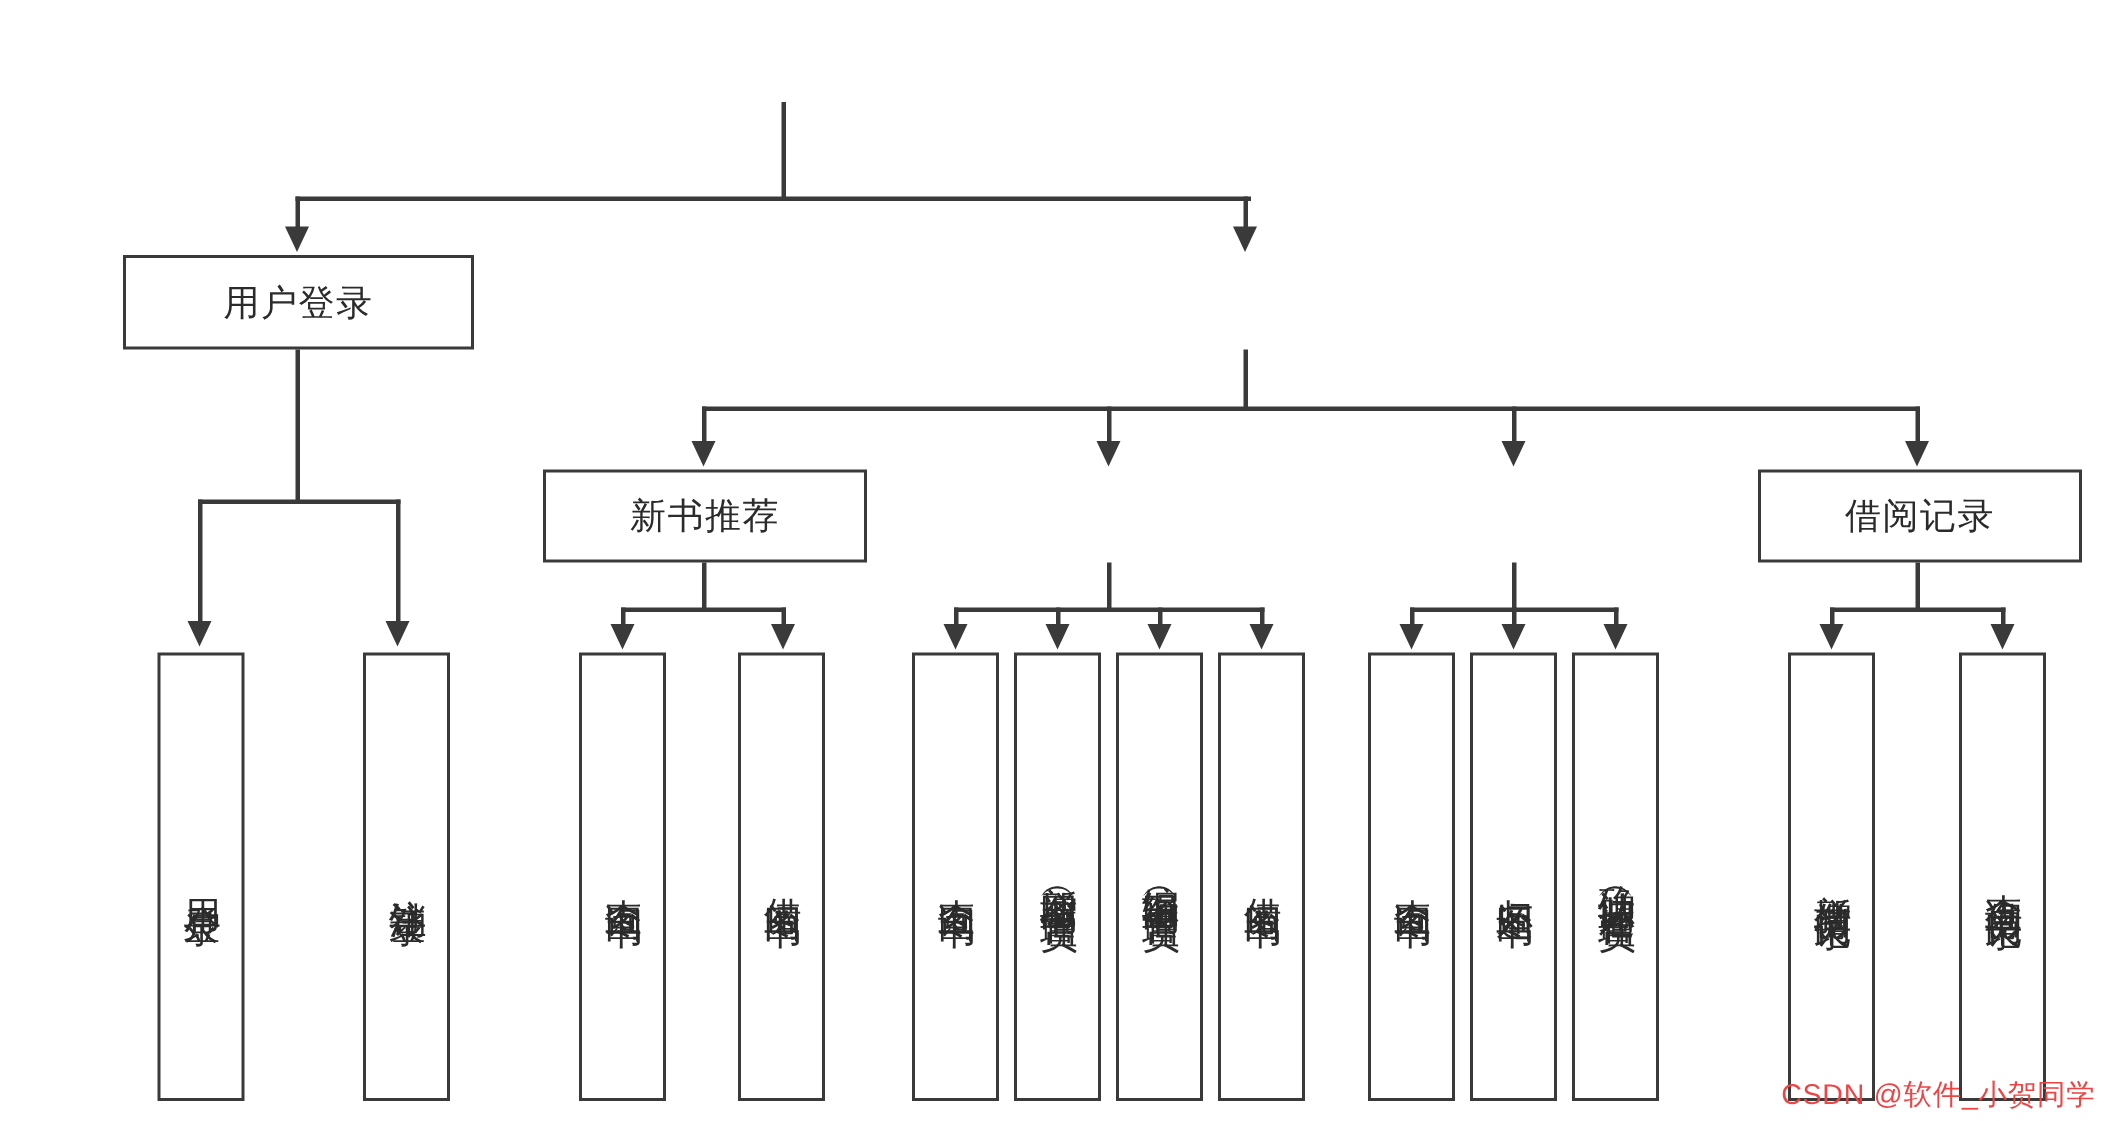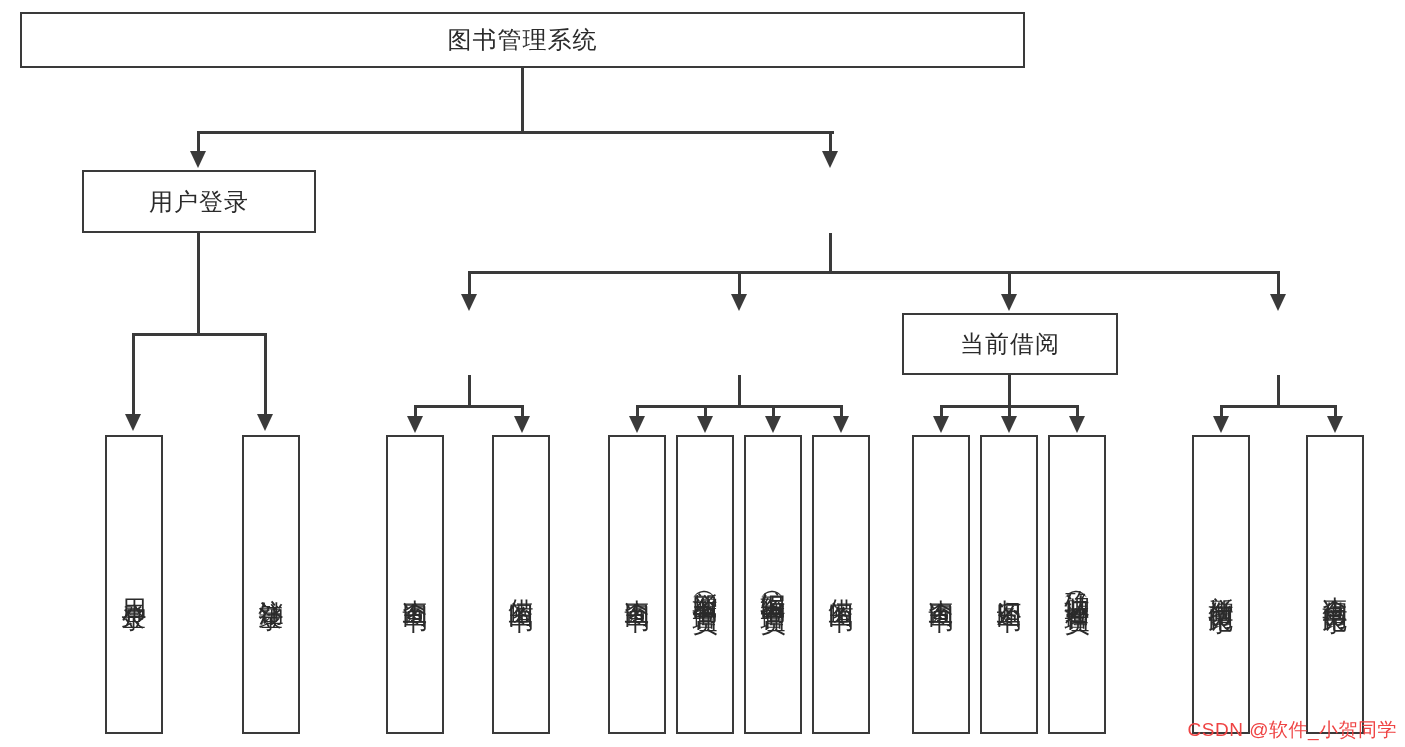--- a/index.html
+++ b/index.html
@@ -67,23 +67,20 @@
     color: #ef4444;
     white-space: nowrap;
     letter-spacing: 0.5px;
   }
 </style>
 </head>
 <body>
 
 <div id="canvas">
 
-  <div class="node h" style="left:20px; top:12px; width:1005px; height:56px;">
-    <span class="lbl">图书管理系统</span>
-  </div>
 
   <div class="edge vline" style="left:521px; top:68px; width:3px; height:65px;"></div>
 
   <div class="edge hline" style="left:197px; top:131px; width:637px; height:3px;"></div>
 
   <div class="edge vline" style="left:197px; top:131px; width:3px; height:22px;"></div>
   <div class="arrow" style="left:190px; top:151px;"></div>
 
   <div class="edge vline" style="left:829px; top:131px; width:3px; height:22px;"></div>
   <div class="arrow" style="left:822px; top:151px;"></div>
@@ -107,22 +104,25 @@
 
   <div class="edge vline" style="left:738px; top:271px; width:3px; height:25px;"></div>
   <div class="arrow" style="left:731px; top:294px;"></div>
 
   <div class="edge vline" style="left:1008px; top:271px; width:3px; height:25px;"></div>
   <div class="arrow" style="left:1001px; top:294px;"></div>
 
   <div class="edge vline" style="left:1277px; top:271px; width:3px; height:25px;"></div>
   <div class="arrow" style="left:1270px; top:294px;"></div>
 
-  <div class="node h" style="left:902px; top:313px; width:216px; height:62px;">
-    <span class="lbl">当前借阅</span>
+  <div class="node h" style="left:362px; top:313px; width:216px; height:62px;">
+    <span class="lbl">新书推荐</span>
+  </div>
+  <div class="node h" style="left:1172px; top:313px; width:216px; height:62px;">
+    <span class="lbl">借阅记录</span>
   </div>
 
   <div class="edge vline" style="left:468px; top:375px; width:3px; height:32px;"></div>
   <div class="edge hline" style="left:414px; top:405px; width:110px; height:3px;"></div>
   <div class="edge vline" style="left:414px; top:405px; width:3px; height:13px;"></div>
   <div class="arrow" style="left:407px; top:416px;"></div>
   <div class="edge vline" style="left:521px; top:405px; width:3px; height:13px;"></div>
   <div class="arrow" style="left:514px; top:416px;"></div>
 
   <div class="edge vline" style="left:738px; top:375px; width:3px; height:32px;"></div>

